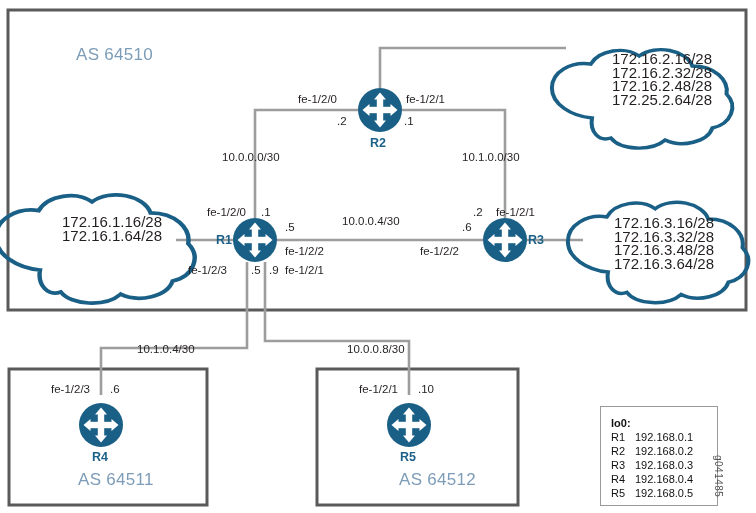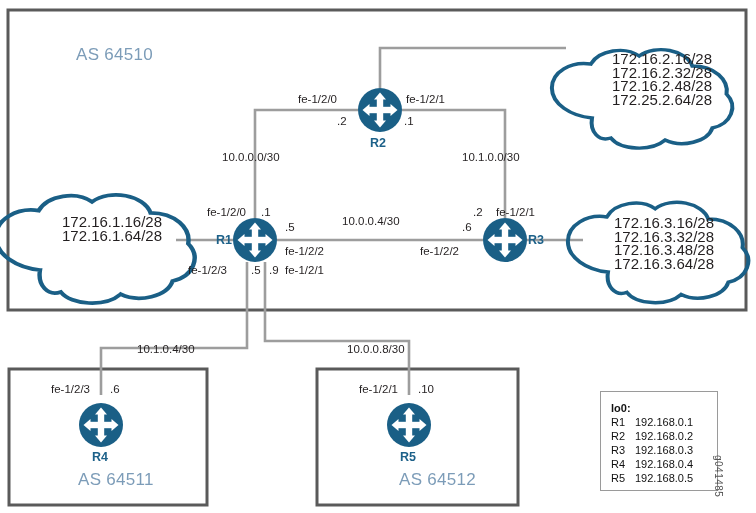--- a/index.html
+++ b/index.html
@@ -4,21 +4,21 @@
 <style>
   html,body{margin:0;padding:0;background:#ffffff;}
   body{width:756px;height:513px;position:relative;overflow:hidden;
        font-family:"Liberation Sans","DejaVu Sans",sans-serif;}
   #stage{position:absolute;left:0;top:0;width:756px;height:513px;}
   svg{position:absolute;left:0;top:0;}
   .lbl{position:absolute;font-size:11.5px;color:#231f20;white-space:nowrap;line-height:1;}
   .as-label{position:absolute;font-size:17px;color:#7c9cb8;white-space:nowrap;letter-spacing:.3px;margin-left:21px;}
   .rtr-name{position:absolute;font-size:12.5px;font-weight:bold;color:#1d6189;white-space:nowrap;}
   .cloud-txt{position:absolute;font-size:15px;color:#231f20;line-height:13.6px;white-space:nowrap;text-align:center;}
-  .legend{position:absolute;left:600px;top:391px;width:118px;height:100px;
+  .legend{position:absolute;left:600px;top:406px;width:118px;height:100px;
           border:1.5px solid #9a9a9a;background:#fff;box-sizing:border-box;padding-left:40px;}
   .legend-inner{position:absolute;left:10px;top:9px;font-size:11px;color:#111;line-height:14px;white-space:nowrap;}
   .legend-row span.r{display:inline-block;width:24px;}
   .wm{position:absolute;left:724px;top:455px;font-size:10px;color:#555;
       transform:rotate(90deg);transform-origin:left top;white-space:nowrap;letter-spacing:.5px;}
 </style>
 </head>
 <body>
 
 <div id="stage">

